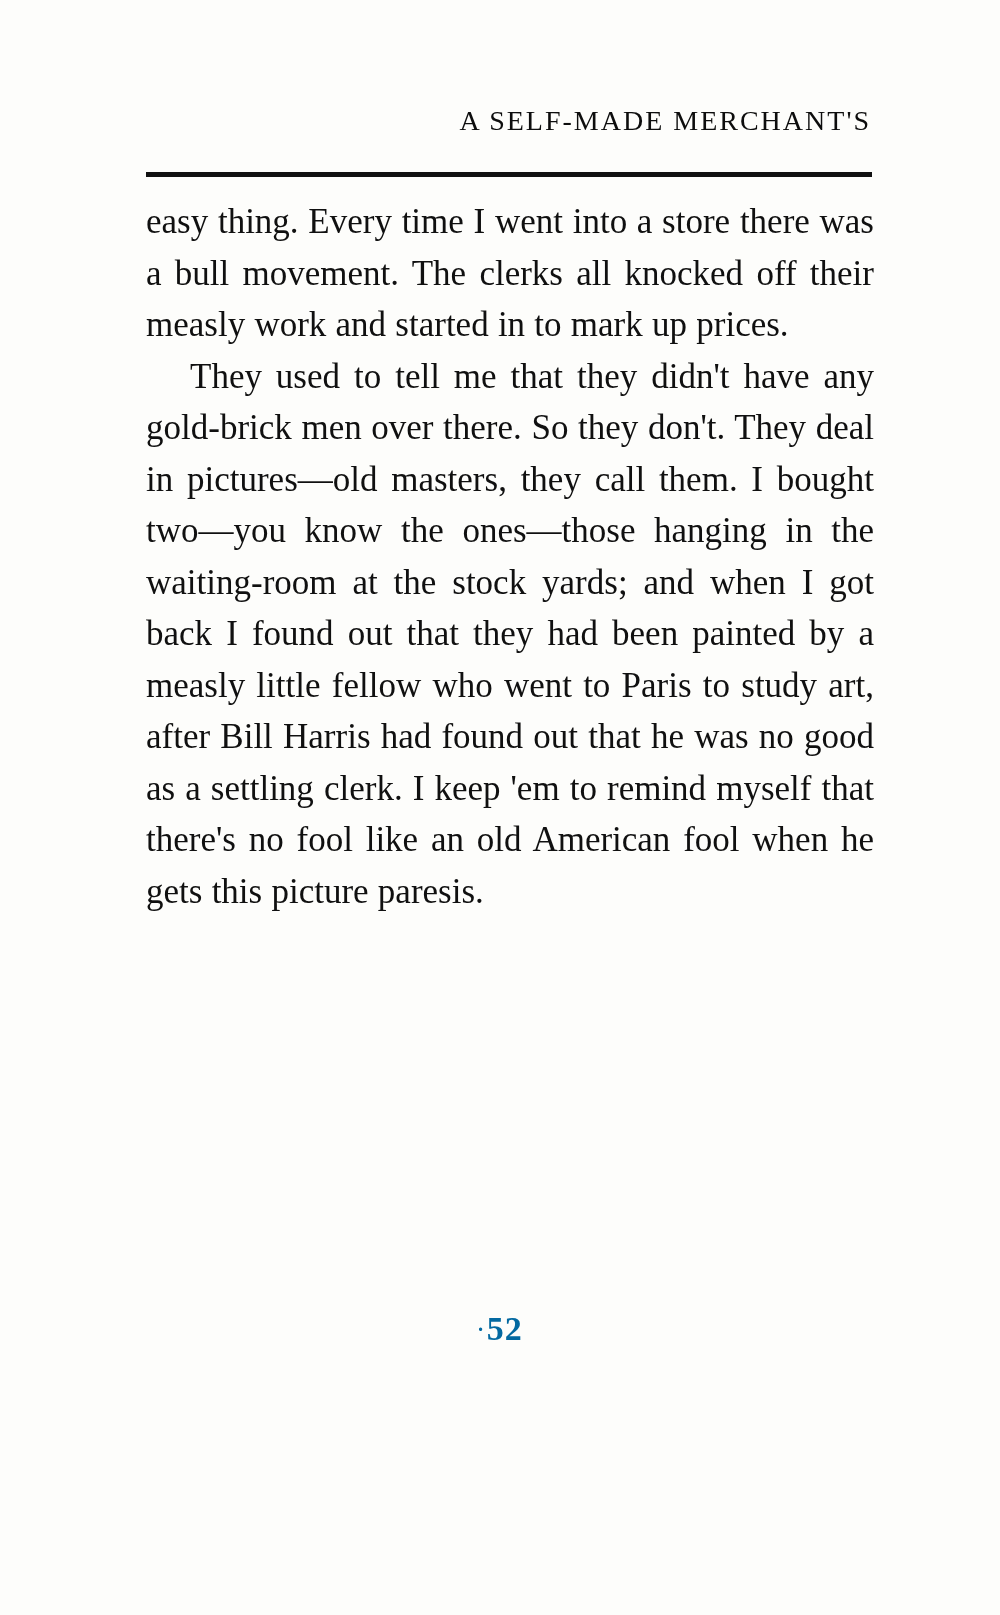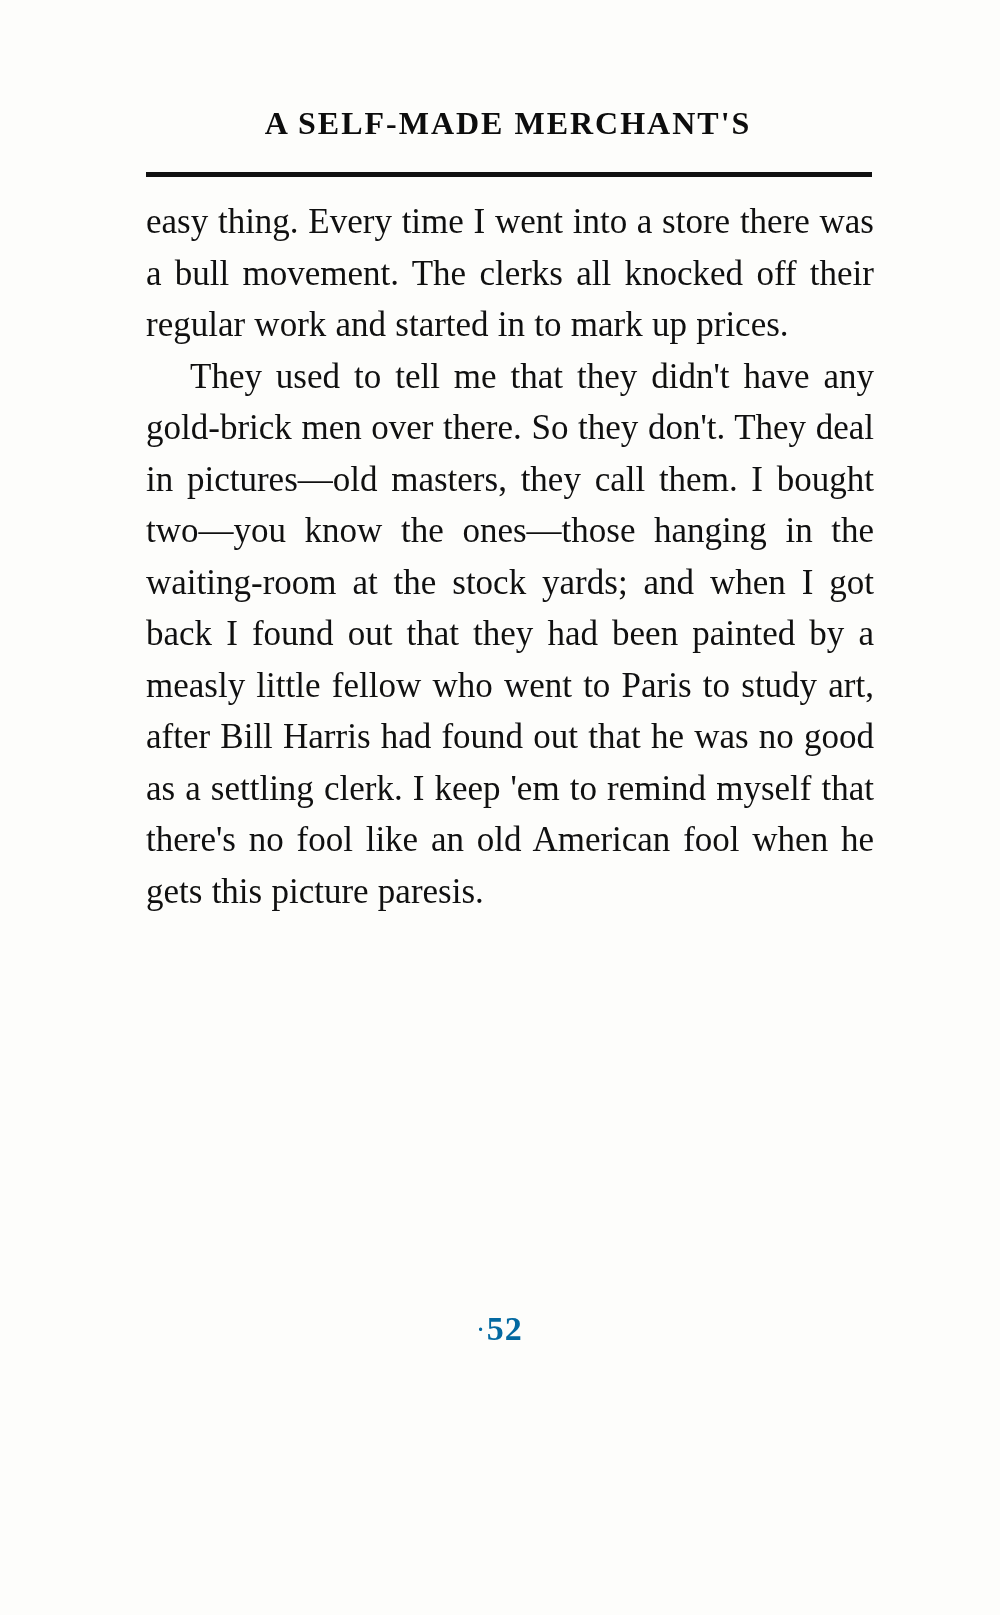--- a/index.html
+++ b/index.html
@@ -21,23 +21,23 @@
     top: 0;
     width: 1000px;
     height: 1615px;
     background: #fdfdfb;
   }
   .running-head {
     position: absolute;
     left: 145px;
     top: 105px;
     width: 726px;
-    text-align: center;
-    font-size: 32px;
-    font-weight: bold;
+    text-align: right;
+    font-size: 28px;
+    font-weight: normal;
     letter-spacing: 2px;
     color: #0d0d0d;
     font-family: "Liberation Serif", "DejaVu Serif", serif;
   }
   .head-rule {
     position: absolute;
     left: 146px;
     top: 172px;
     width: 726px;
     height: 5px;
@@ -83,21 +83,21 @@
 </head>
 <body>
 
 <div class="page">
 
   <div class="running-head">A SELF-MADE MERCHANT'S</div>
 
   <div class="head-rule"></div>
 
   <div class="body-block">
-    <p>easy thing.  Every time I went into a store there was a bull movement.  The clerks all knocked off their regular work and started in to mark up prices.</p>
+    <p>easy thing.  Every time I went into a store there was a bull movement.  The clerks all knocked off their measly work and started in to mark up prices.</p>
     <p class="indent">They used to tell me that they didn't have any gold-brick men over there.  So they don't.  They deal in pictures—old masters, they call them.  I bought two—you know the ones—those hanging in the waiting-room at the stock yards; and when I got back I found out that they had been painted by a measly little fellow who went to Paris to study art, after Bill Harris had found out that he was no good as a settling clerk.  I keep 'em to remind myself that there's no fool like an old American fool when he gets this picture paresis.</p>
   </div>
 
   <div class="folio">
     <span class="dot">·</span><span>52</span>
   </div>
 
 </div>
 
 </body></html>

